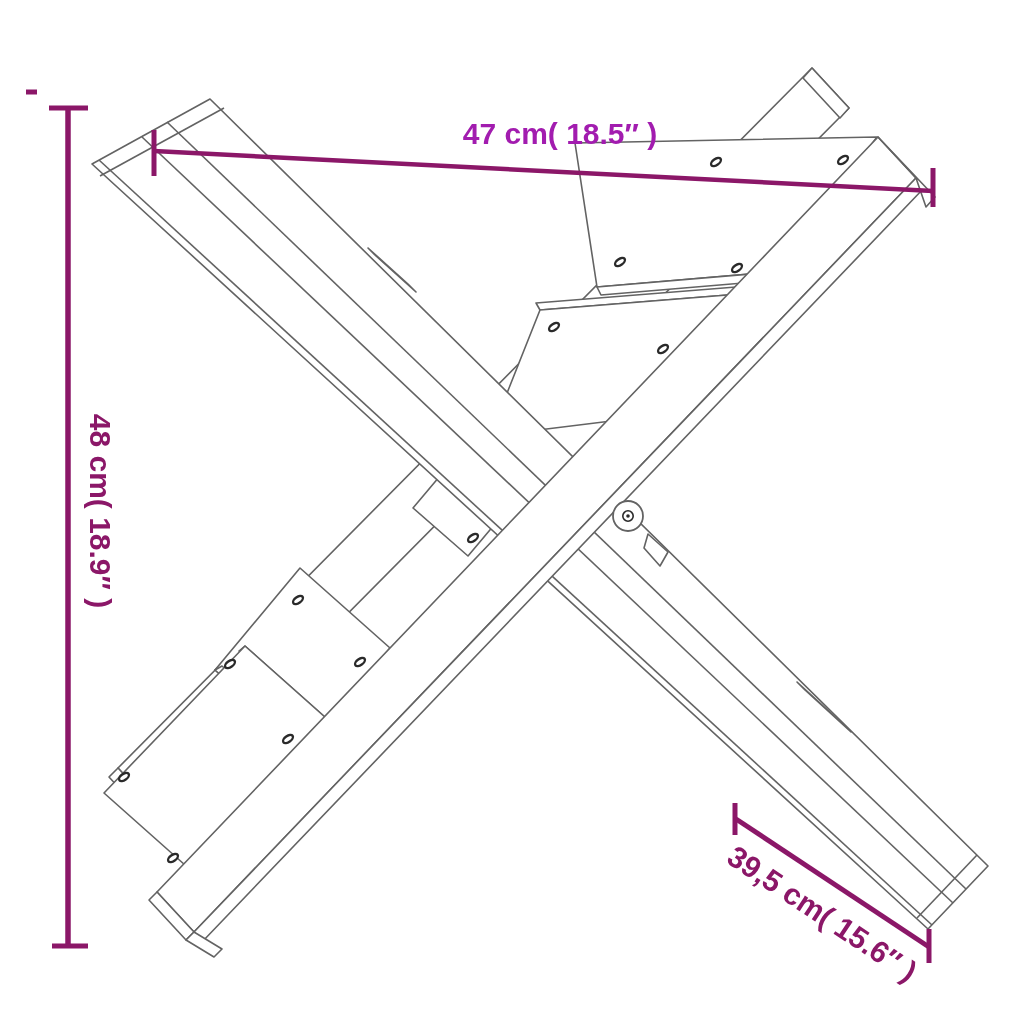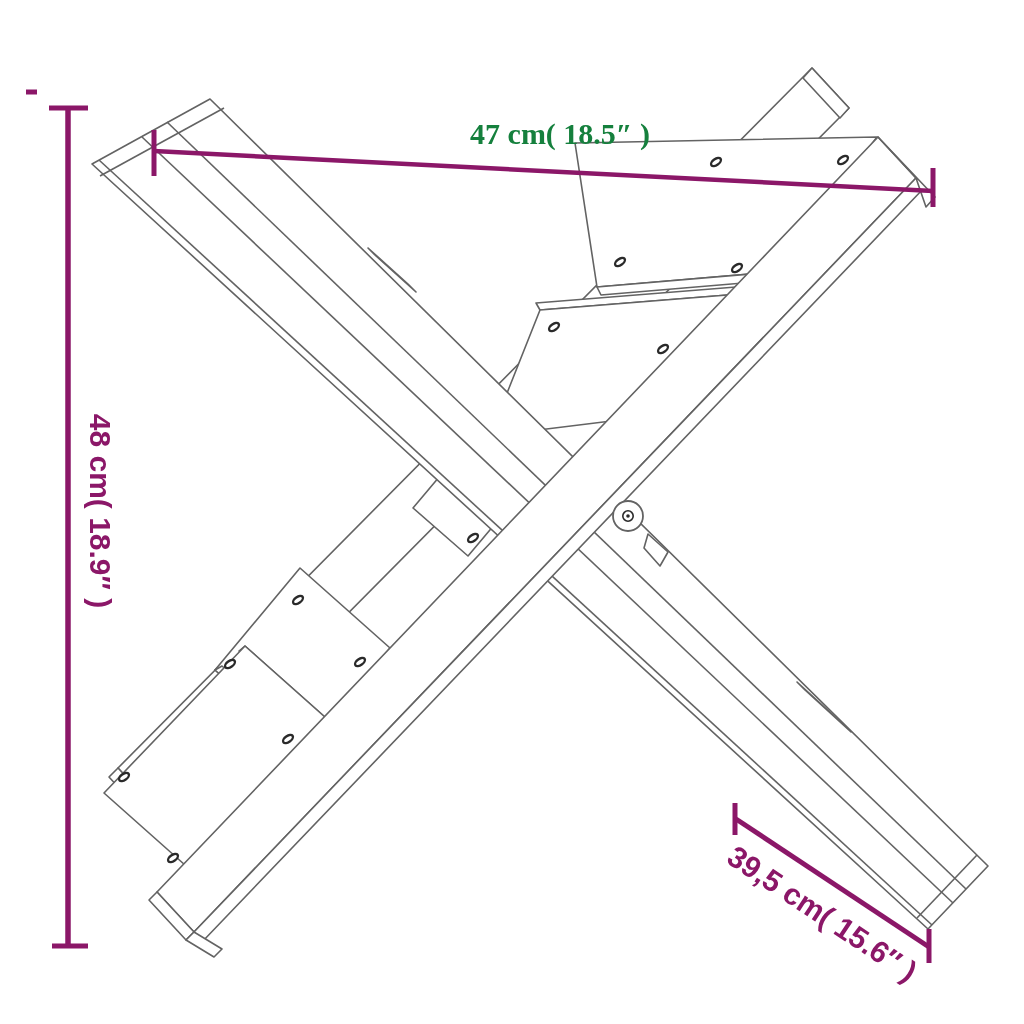--- a/index.html
+++ b/index.html
@@ -69,16 +69,16 @@
       <line x1="933" y1="168" x2="933" y2="207" stroke="#8b1768" stroke-width="5" stroke-linecap="butt"></line>
       <line x1="49" y1="108" x2="88" y2="108" stroke="#8b1768" stroke-width="5" stroke-linecap="butt"></line>
       <line x1="68" y1="108" x2="68" y2="946" stroke="#8b1768" stroke-width="5.5" stroke-linecap="butt"></line>
       <line x1="52" y1="946" x2="88" y2="946" stroke="#8b1768" stroke-width="5" stroke-linecap="butt"></line>
       <line x1="735" y1="803" x2="735" y2="835" stroke="#8b1768" stroke-width="5" stroke-linecap="butt"></line>
       <line x1="736" y1="819" x2="929" y2="947" stroke="#8b1768" stroke-width="5" stroke-linecap="butt"></line>
       <line x1="929" y1="929" x2="929" y2="963" stroke="#8b1768" stroke-width="5" stroke-linecap="butt"></line>
       <line x1="26" y1="92" x2="37" y2="92" stroke="#8b1768" stroke-width="5" stroke-linecap="butt"></line>
     </svg>
 
-  <div class="dim-label top" style="color: #15803d; font-family: Liberation Serif, serif;">47 cm( 18.5″ )</div>
+  <div class="dim-label top" style="color: #a21caf;">47 cm( 18.5″ )</div>
   <div class="dim-label left" style="color: rgb(139, 23, 104);">48 cm( 18.9″ )</div>
   <div class="dim-label diag" style="color: rgb(139, 23, 104);">39,5 cm( 15.6″ )</div>
 </div>
 
 </body></html>

